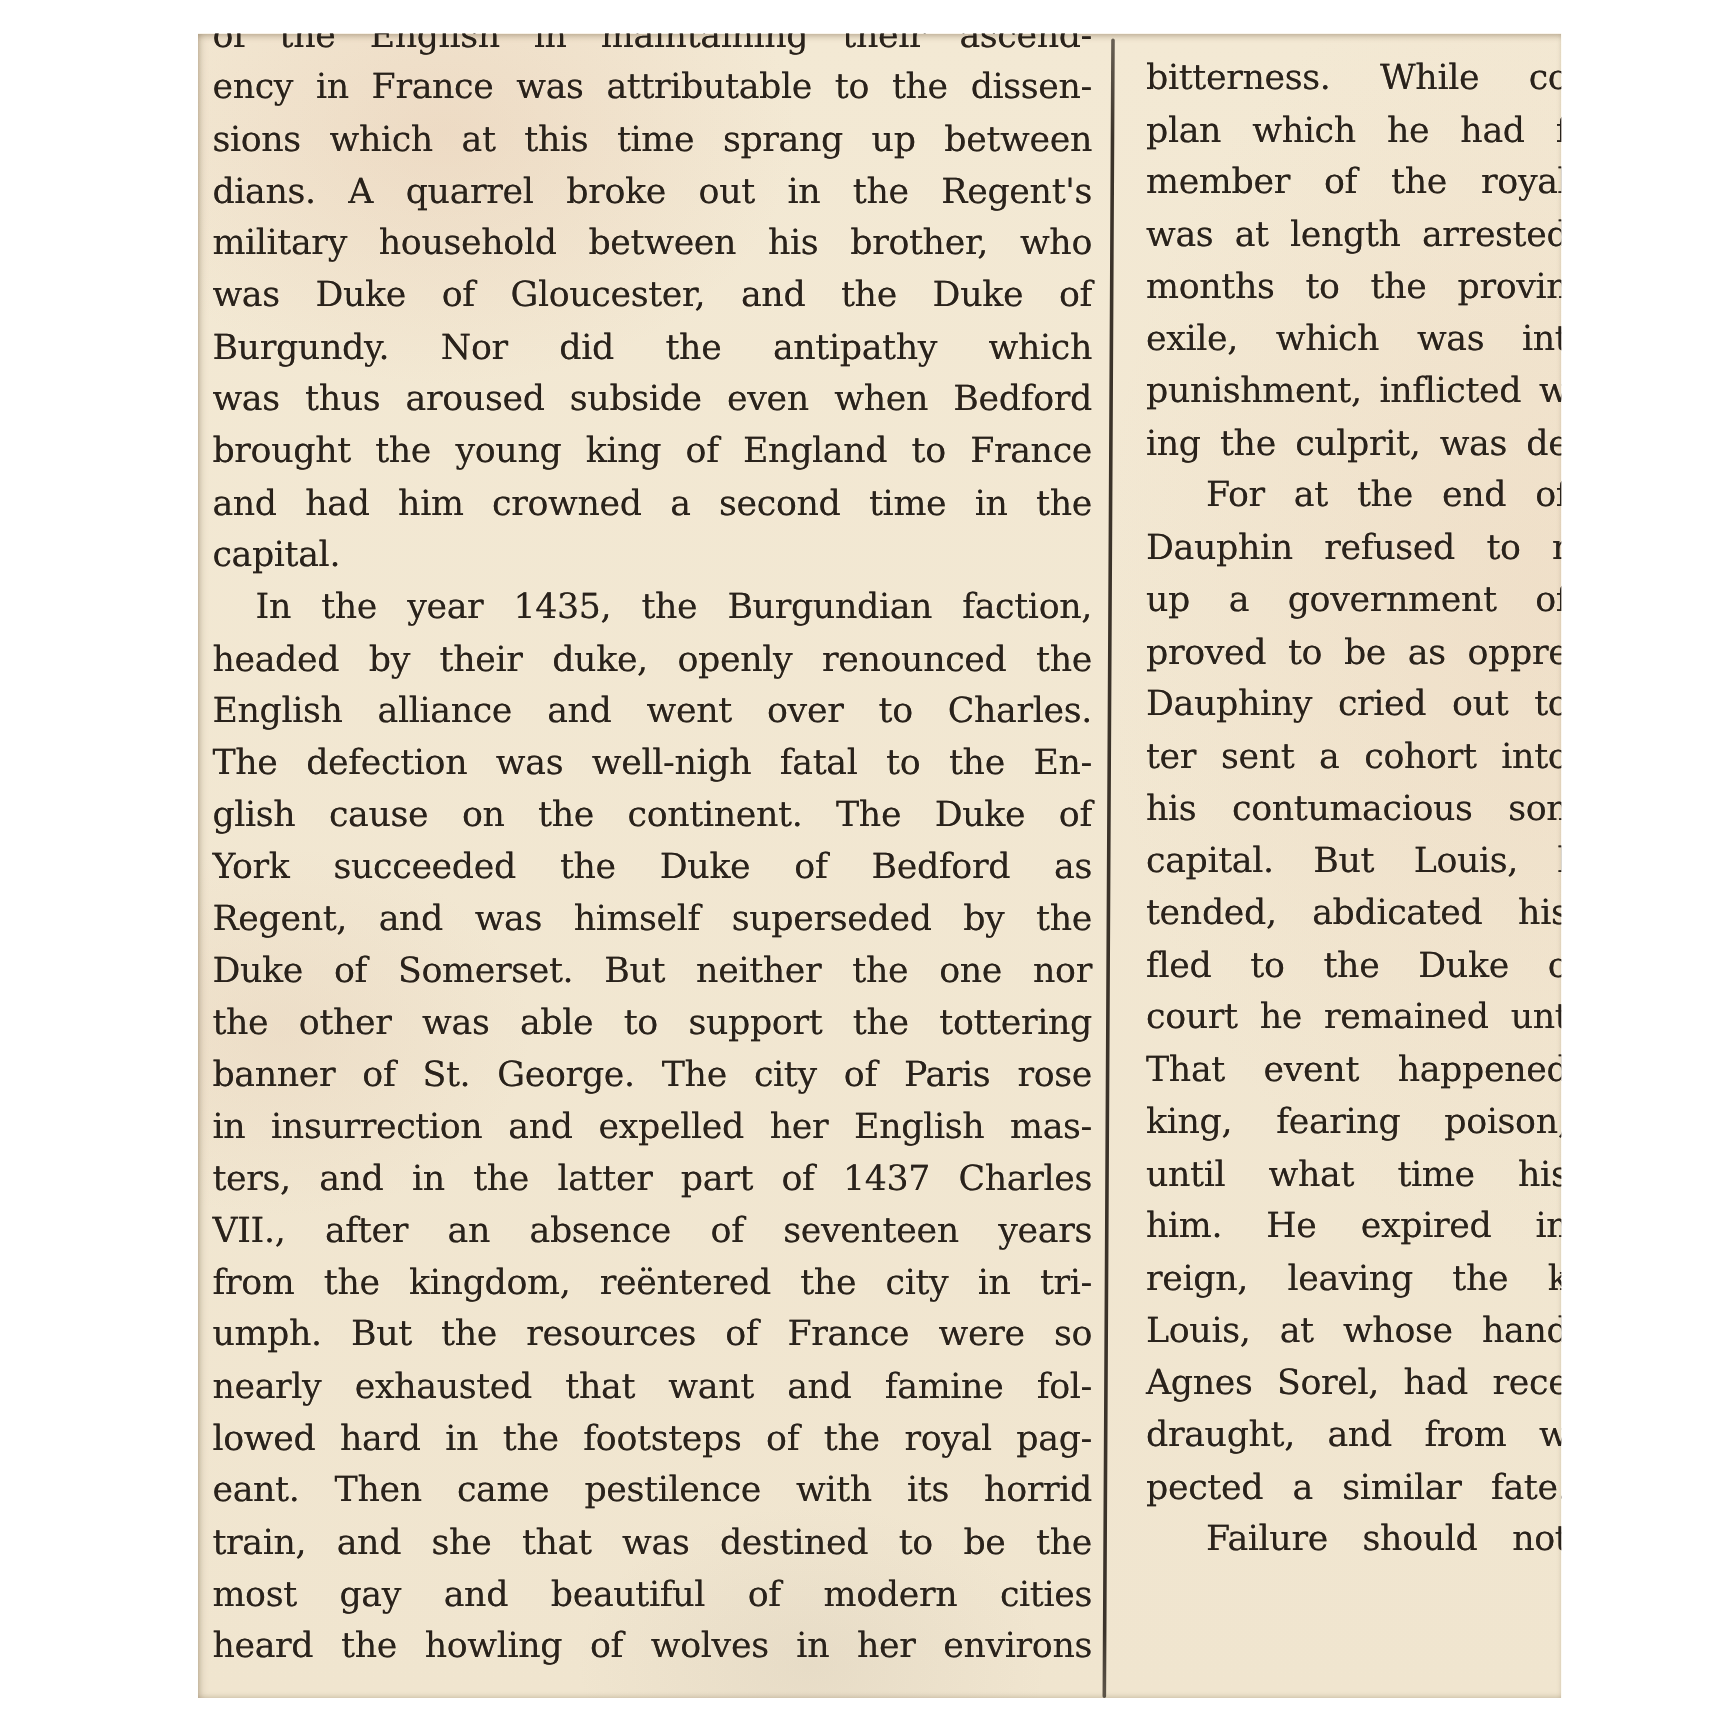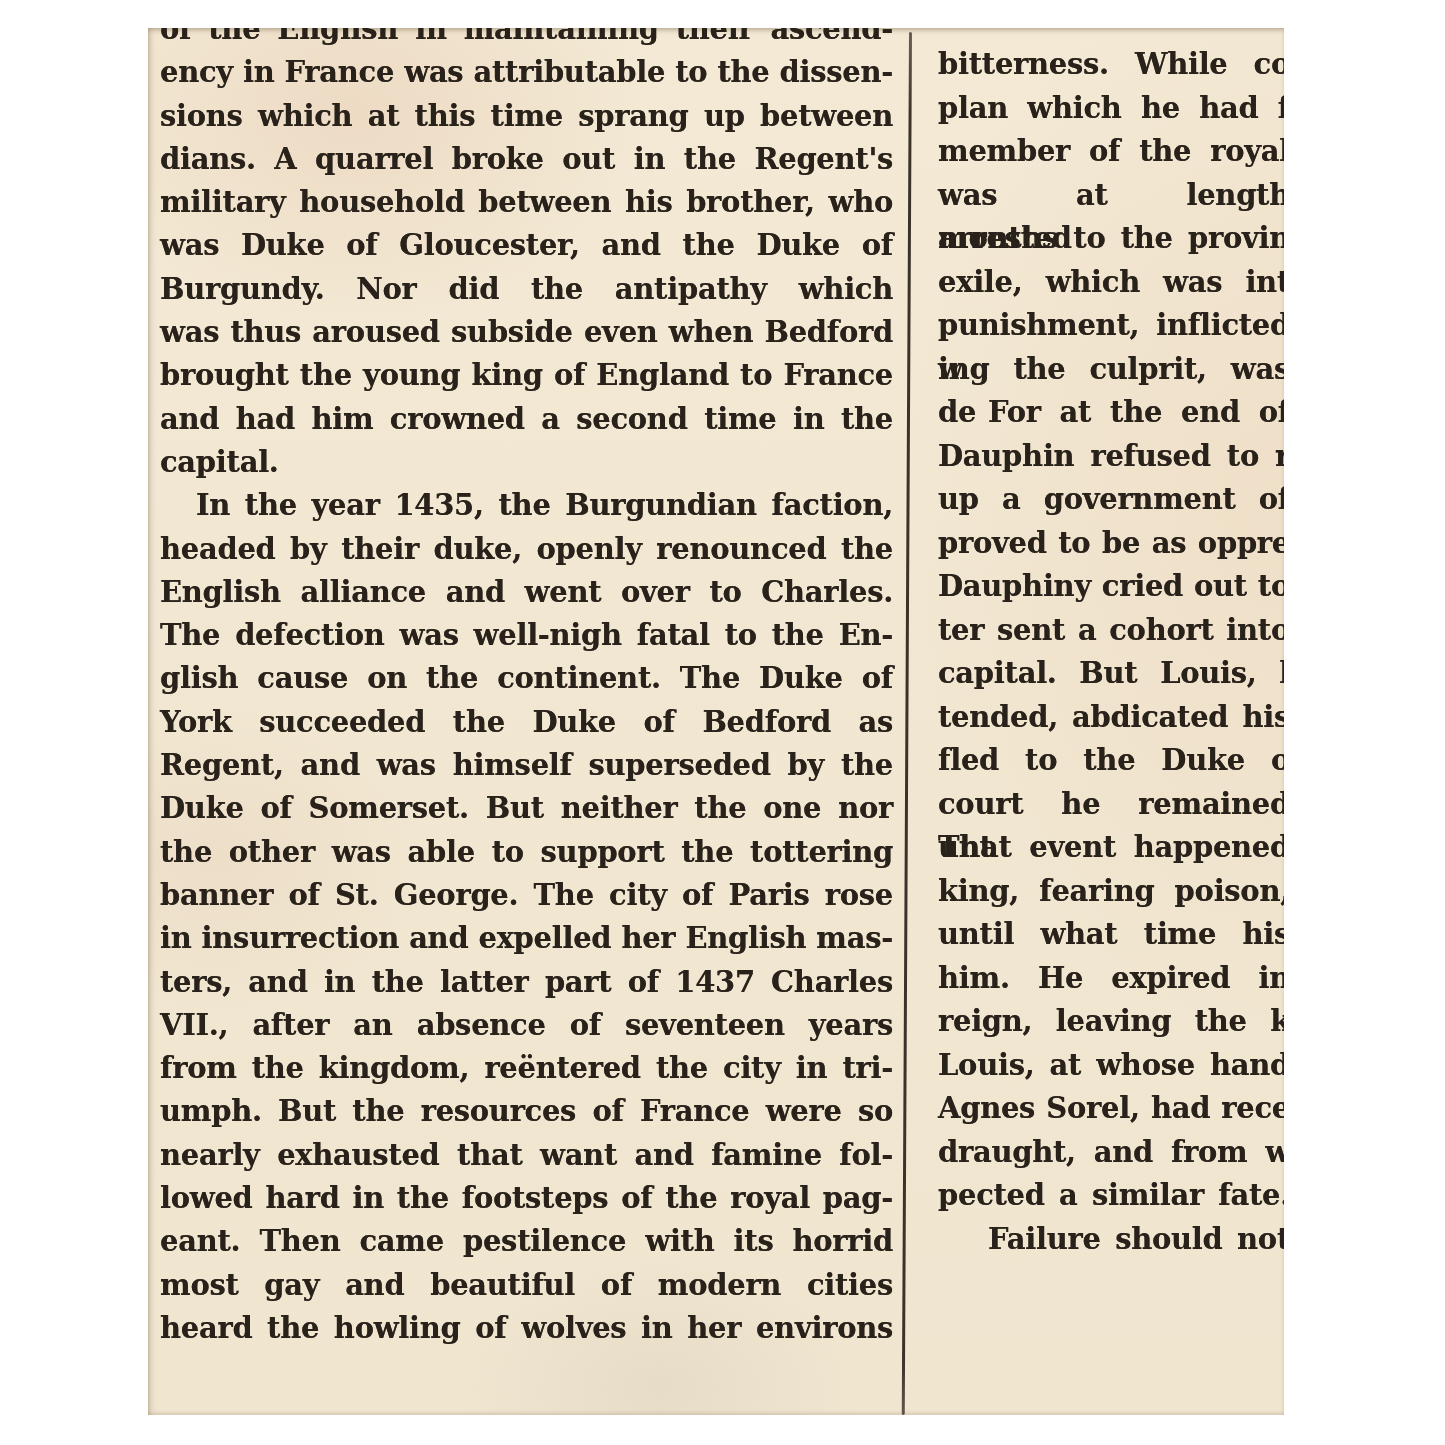--- a/index.html
+++ b/index.html
@@ -13,34 +13,33 @@
   *{margin:0;padding:0;box-sizing:border-box;}
   html,body{width:1445px;height:1445px;}
   body{
     background:#ffffff;
     position:relative;
     overflow:hidden;
     font-family:"DejaVu Serif","Liberation Serif",serif;
   }
   .paper{
     position:absolute;
-    left:148px; top:28px;
+    left:165px; top:28px;
     width:1136px; height:1387px;
     overflow:hidden;
     background:
       radial-gradient(420px 300px at 18% 6%, rgba(224,186,160,0.30), rgba(224,186,160,0) 70%),
       radial-gradient(520px 760px at 99% 34%, rgba(231,199,172,0.26), rgba(231,199,172,0) 72%),
       radial-gradient(300px 220px at 6% 60%, rgba(216,181,156,0.18), rgba(216,181,156,0) 70%),
       radial-gradient(280px 190px at 45% 98%, rgba(165,153,136,0.12), rgba(165,153,136,0) 70%),
       linear-gradient(var(--paper), #f0e5cf);
     box-shadow:
       inset 0 4px 5px -2px rgba(122,102,76,0.45),
       inset 5px 0 7px -4px rgba(122,102,76,0.40),
       inset 0 -3px 4px -2px rgba(122,102,76,0.25);
-    font-weight: bold;
   }
   .col{
     position:absolute;
     color:var(--ink);
     font-size:29px;
     letter-spacing:-0.3px;
     text-shadow:0 0 0.5px rgba(41,34,27,0.65);
   }
   .col-left{
     left:12px; top:-20px; width:733px;
@@ -98,39 +97,41 @@
       <div class="line">the other was able to support the tottering</div>
       <div class="line">banner of St. George.  The city of Paris rose</div>
       <div class="line">in insurrection and expelled her English mas-</div>
       <div class="line">ters, and in the latter part of 1437 Charles</div>
       <div class="line">VII., after an absence of seventeen years</div>
       <div class="line">from the kingdom, reëntered the city in tri-</div>
       <div class="line">umph.  But the resources of France were so</div>
       <div class="line">nearly exhausted that want and famine fol-</div>
       <div class="line">lowed hard in the footsteps of the royal pag-</div>
       <div class="line">eant.  Then came pestilence with its horrid</div>
+      <div class="line">train, and she that was destined to be the</div>
       <div class="line">most gay and beautiful of modern cities</div>
       <div class="line">heard the howling of wolves in her environs</div>
     </div>
   <div class="rule"></div>
   <div class="col col-right">
       <div class="line">bitterness.  While co</div>
       <div class="line">plan which he had f</div>
       <div class="line">member of the royal</div>
       <div class="line">was at length arrested</div>
       <div class="line">months to the provin</div>
       <div class="line">exile, which was int</div>
       <div class="line">punishment, inflicted w</div>
       <div class="line">ing the culprit, was de</div>
       <div class="line indent">For at the end of</div>
       <div class="line">Dauphin refused to r</div>
       <div class="line">up a government of</div>
       <div class="line">proved to be as oppre</div>
       <div class="line">Dauphiny cried out to</div>
       <div class="line">ter sent a cohort into</div>
+      <div class="line">his contumacious son</div>
       <div class="line">capital.  But Louis, l</div>
       <div class="line">tended, abdicated his</div>
       <div class="line">fled to the Duke o</div>
       <div class="line">court he remained unt</div>
       <div class="line">That event happened</div>
       <div class="line">king, fearing poison,</div>
       <div class="line">until what time his</div>
       <div class="line">him.  He expired in</div>
       <div class="line">reign, leaving the k</div>
       <div class="line">Louis, at whose hand</div>

